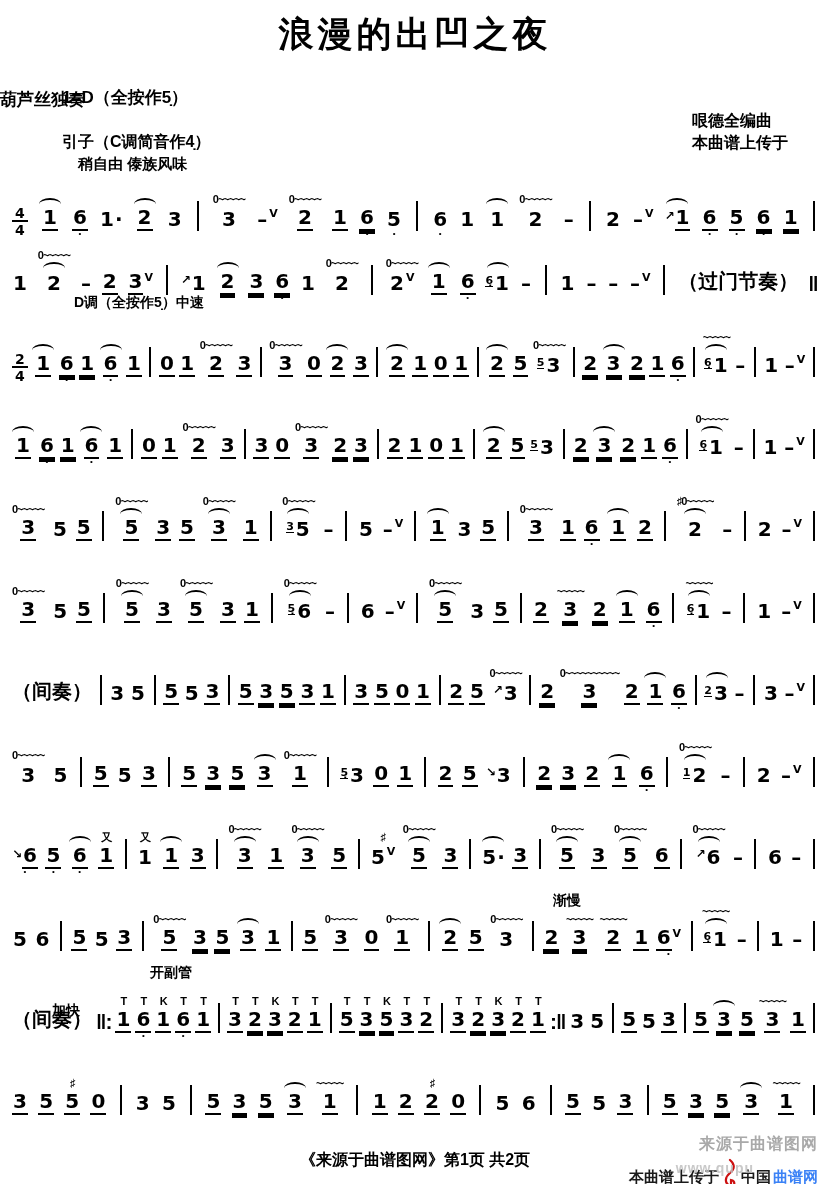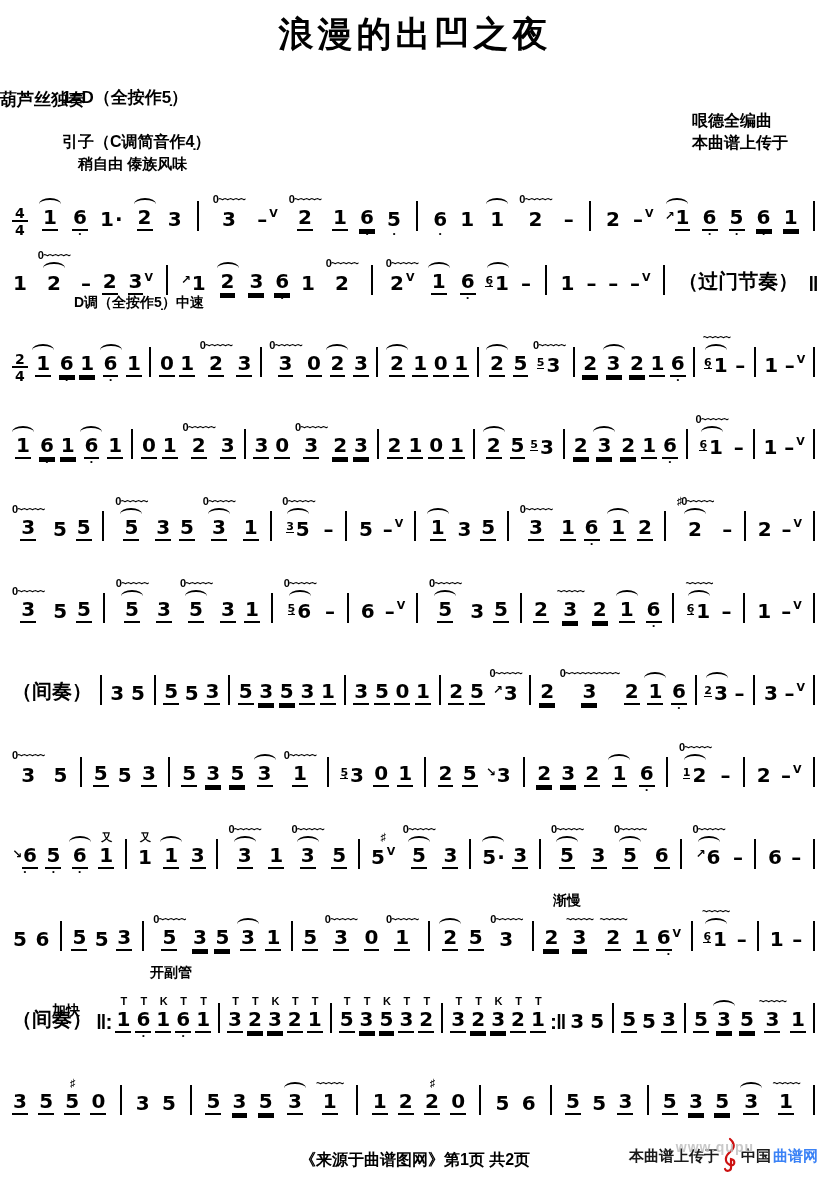--- a/index.html
+++ b/index.html
@@ -2595,20 +2595,21 @@
           </span>
           <span class="bot"></span>
         </span>
         <span class="bl"></span>
       </div>
     </div>
 
   <div class="footer">
     <div class="pageinfo">《来源于曲谱图网》第1页  共2页</div>
     <div class="wm">
+      <div class="wm-top">来源于曲谱图网</div>
       <div class="wm-bottom">
         <span class="url">www.qupu</span>
         <span>本曲谱上传于</span>
         <span class="clef">
           <svg width="18" height="36" viewBox="0 0 18 36">
             <path d="M9 2 C14 6 14 11 9 15 C4 19 3 25 9 28 C14 30 15 23 10 22 L10 31 C10 34 5 35 4 32" fill="none" stroke="#cc1111" stroke-width="2.2" stroke-linecap="round"></path>
           </svg>
         </span>
         <span>中国</span>
         <span class="site2">曲谱网</span>

